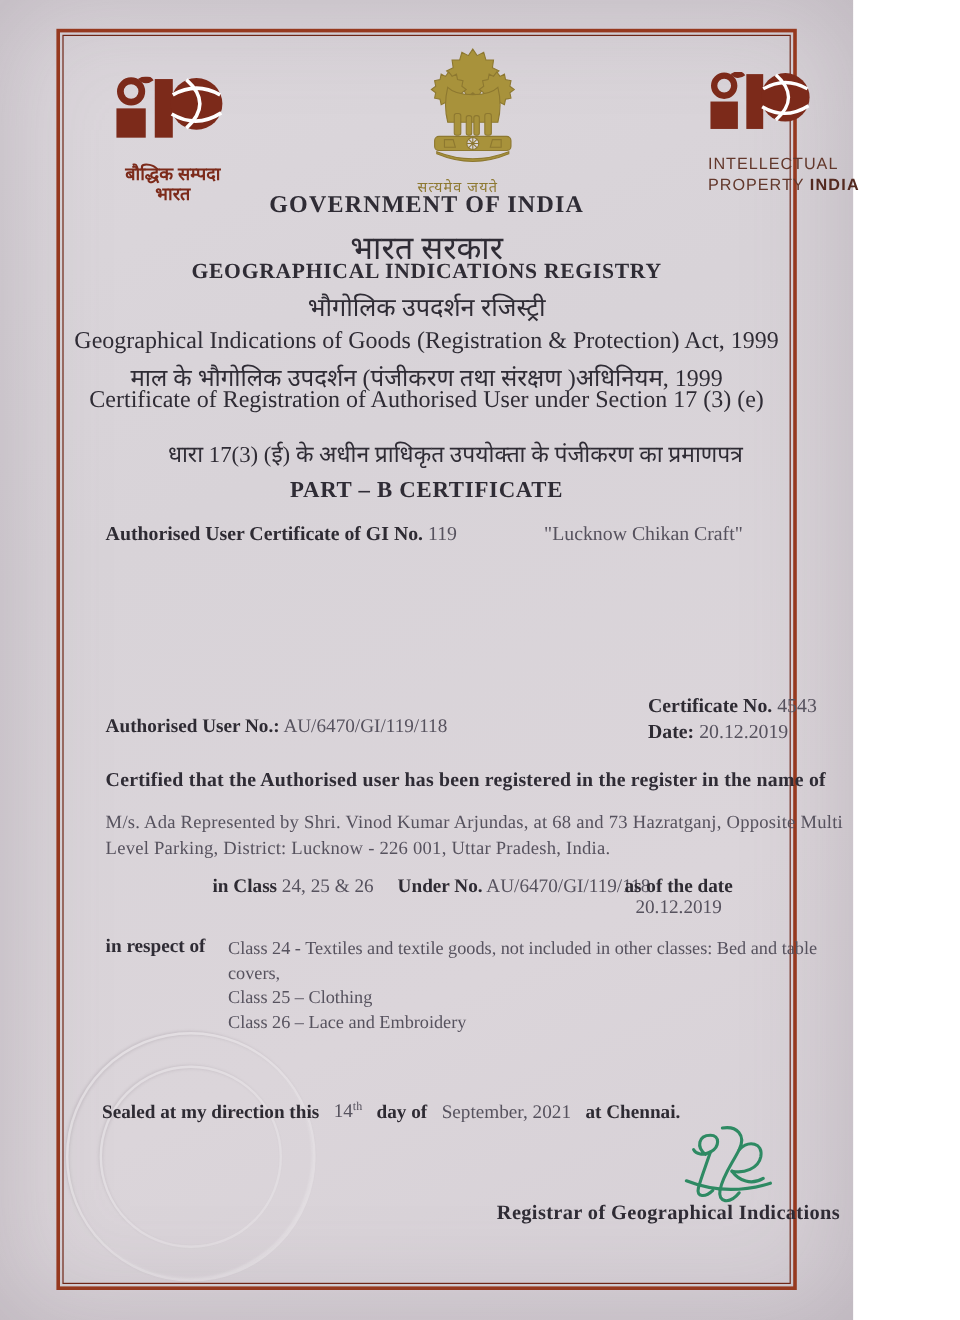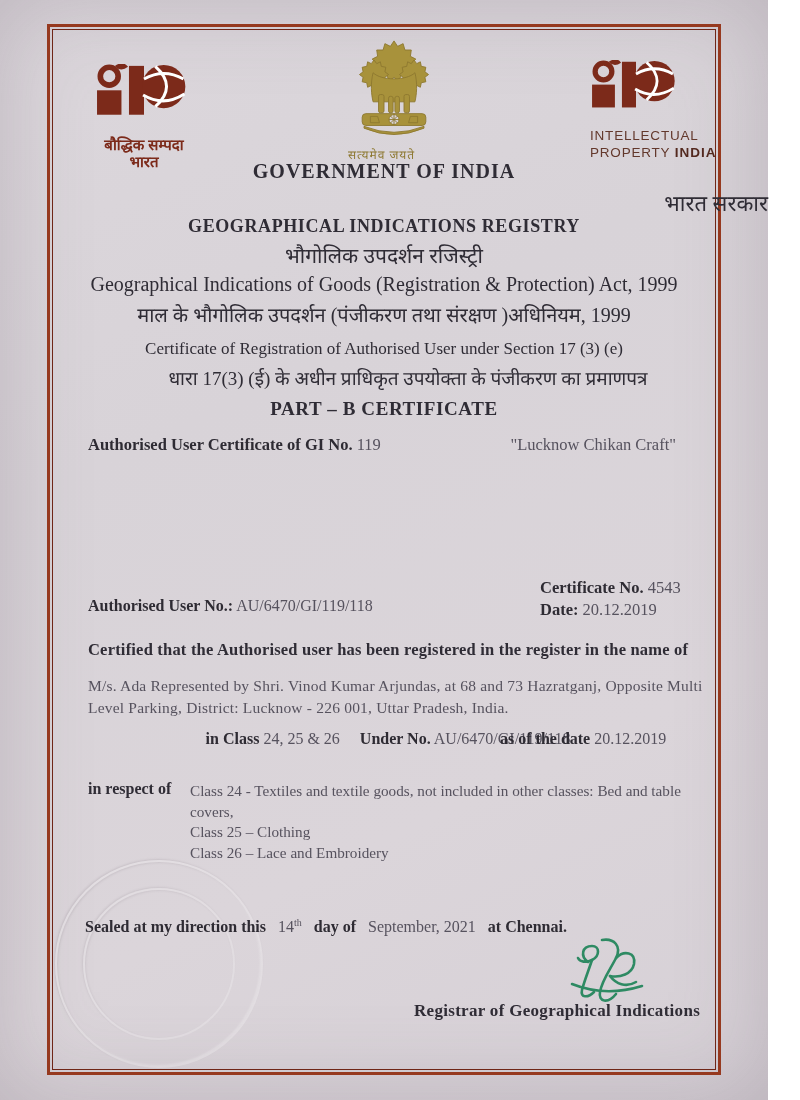--- a/index.html
+++ b/index.html
@@ -1,20 +1,20 @@
 <!DOCTYPE html>
 <html><head>
 <meta charset="utf-8">
 <style>
   * { margin:0; padding:0; box-sizing:border-box; }
   html,body { width:800px; height:1100px; }
   body { font-family:"Liberation Serif", serif; overflow:hidden; }
 
   .page {
-    position:relative; width:768px; height:1100px;
+    position:relative; width:711px; height:1100px;
     background:linear-gradient(155deg,#dcd7dc 0%,#d8d3d8 35%,#dbd5da 70%,#d6d0d6 100%);
     box-shadow:inset 0 0 90px rgba(110,98,110,0.28);
     color:#2f2c35;
   }
 
   
   .frame-outer { position:absolute; top:24px; left:47px; right:47px; bottom:25px;
     border:3px solid #96391f; }
   .frame-inner { position:absolute; inset:2px; border:1px solid #6f2617; }
 
@@ -26,26 +26,26 @@
   .ip-caption-en { margin-top:5px; font-family:"Liberation Sans",sans-serif;
     font-size:13.5px; line-height:17px; color:#63382c; letter-spacing:0.8px; }
   .ip-caption-en b { color:#53291f; letter-spacing:1px; }
 
   .emblem { position:absolute; left:348px; top:40px; width:104px; text-align:left; }
   .emblem .motto { margin-top:2px; font-size:12px; color:#8d7830; letter-spacing:1px; }
 
   
   .ctr { position:absolute; left:0; right:0; text-align:center; }
   .gov-en      { top:160px; font-weight:bold; font-size:20px; letter-spacing:1px; }
-  .gov-hi      { top:187px; font-size:22px;text-align:right; }
+  .gov-hi      { top:187px; font-size:27px; }
   .registry-en { top:216px; font-weight:bold; font-size:18px; letter-spacing:0.6px; }
   .registry-hi { top:241px; font-size:21px; }
   .act-en      { top:273px; font-size:20px; }
   .act-hi      { top:301px; font-size:20px; }
-  .section-en  { top:339px; font-size:17px; }
+  .section-en  { top:322px; font-size:20px; }
   .section-hi  { top:365px; font-size:19px;padding-left:48px; }
   .part-title  { top:398px; font-weight:bold; font-size:19px; letter-spacing:0.6px; }
 
   
   .lbl { font-weight:bold; color:#2e2b33; }
   .val { color:#56525e; }
 
   .gi-line { position:absolute; left:88px; right:92px; top:435px; font-size:16.5px;
     display:flex; justify-content:space-between; }
   .certno-block { position:absolute; left:540px; top:577px; font-size:16.5px; line-height:22px; }

